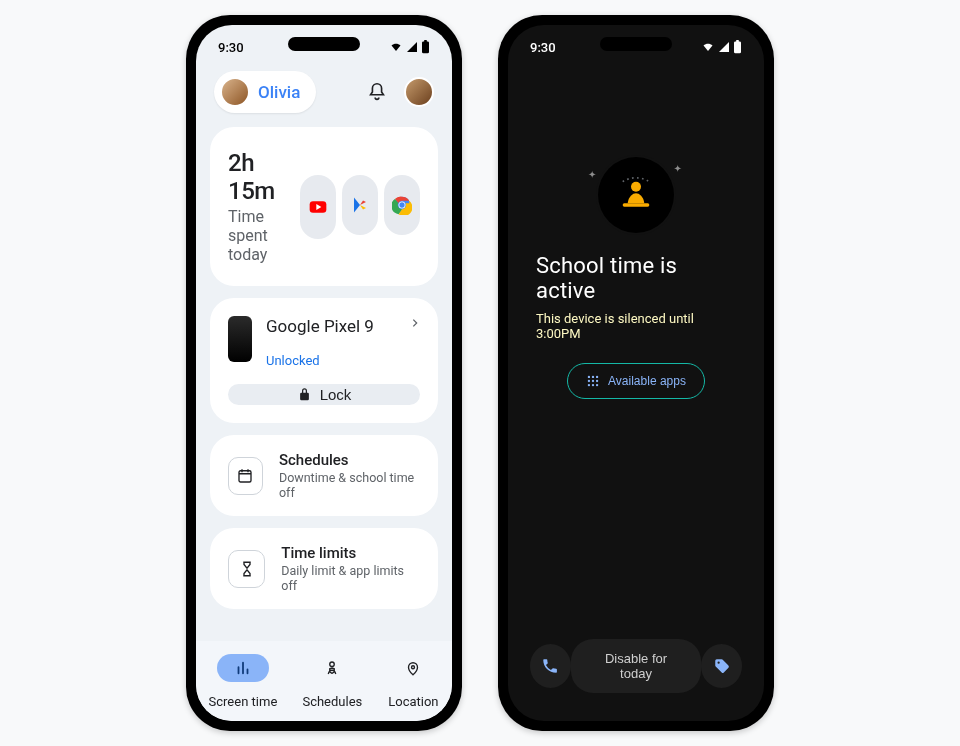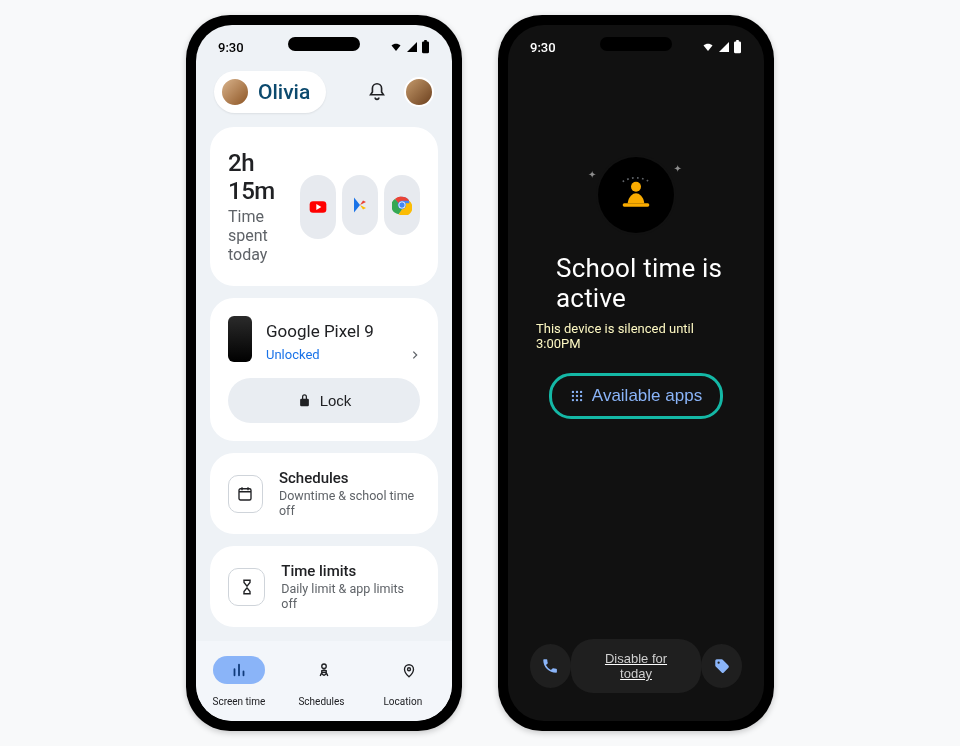--- a/index.html
+++ b/index.html
@@ -90,21 +90,21 @@
   .avatar.stack::after{
     content:"";
     position:absolute;
     left:-10px; top:0;
     width:30px; height:30px;
     border-radius:50%;
     background: linear-gradient(135deg,#e0c9a6 0%, #b08050 100%);
     border:2px solid #fff;
     z-index:-1;
   }
-  .child-chip .name { font-size:21px; font-weight:500; color:#0c4a6e; }
+  .child-chip .name { font-size:17px; font-weight:500; color:#3b82f6; }
   .header-actions { display:flex; align-items:center; gap:16px; }
 
   
   .cards { padding: 4px 14px; display:flex; flex-direction:column; gap:12px; }
   .card {
     background: #fff;
     border-radius: 24px;
     padding: 18px 18px;
   }
   .time-card { display:flex; align-items:center; justify-content:space-between; padding:22px 18px; }
@@ -113,39 +113,39 @@
   .app-pills { display:flex; gap:6px; }
   .app-pill {
     width:36px; height:60px;
     background:#e7eaef;
     border-radius:18px;
     display:flex; align-items:center; justify-content:center;
   }
   .app-pill.tall { height:64px; }
 
   .device-card .row1 {
-    display:flex; align-items:flex-end; gap:14px;
+    display:flex; align-items:flex-start; gap:14px;
   }
   .device-thumb {
     width:24px; height:46px;
     background: linear-gradient(180deg,#2b2b2b,#000);
     border-radius:6px;
   }
   .device-info { flex:1; }
   .device-info .title { font-size:17px; color:#202124; font-weight:400; }
-  .device-info .status { font-size:13px; color:#1a73e8; margin-top:6px; }
+  .device-info .status { font-size:13px; color:#1a73e8; margin-top:17px; }
   .chev { color:#5f6368; }
 
   .lock-btn {
     margin-top:16px;
     width:100%;
     background:#e9edf2;
     border:none;
     border-radius:26px;
-    padding:14px 0;
+    padding:2px 0;
     display:flex;
     align-items:center;
     justify-content:center;
     gap:8px;
     font-size:15px;
     color:#202124;
     font-weight:500;
     cursor:pointer;
   }
 
@@ -168,22 +168,23 @@
     background:#f3f6fa;
     display:flex;
     justify-content:space-around;
     align-items:center;
     border-bottom-left-radius:36px;
     border-bottom-right-radius:36px;
   }
   .nav-item {
     display:flex;
     flex-direction:column;
+    align-items:center;
     gap:12px;
-    font-size:10px;
+    font-size:13px;
     color:#202124;
     cursor:pointer;
   }
   .nav-item .bubble {
     width:52px; height:28px;
     border-radius:16px;
     display:flex; align-items:center; justify-content:center;
   }
   .nav-item.active .bubble { background:#8ab4f8; }
 
@@ -207,52 +208,50 @@
   .focus-disc::before, .focus-disc::after {
     content:"✦";
     position:absolute;
     color:#8e8e8e;
     font-size:10px;
   }
   .focus-disc::before { top:12px; left:-10px; }
   .focus-disc::after  { top:6px; right:-8px; }
   .dark-center h1 {
     margin-top:20px;
-    font-size:26px;
+    font-size:22px;
     font-weight:400;
     letter-spacing:0.2px;
-    margin-left:20px;
   }
   .dark-center .sub {
     margin-top:8px;
     font-size:13px;
     color:#fef9c3;
   }
   .available-btn {
     margin-top:22px;
     background:transparent;
     color:#8ab4f8;
-    border:3px solid #14b8a6;
+    border:1px solid #14b8a6;
     border-radius:22px;
     padding:10px 18px;
-    font-size:17px;
+    font-size:12px;
     display:flex;
     align-items:center;
     gap:8px;
     cursor:pointer;
   }
 
   .dark-bottom {
     position:absolute;
     bottom:28px; left:0; right:0;
     display:flex;
     justify-content:space-between;
     align-items:center;
     padding:0 22px;
-    text-decoration:underline;
   }
   .round-btn {
     width:44px; height:44px;
     border-radius:50%;
     background:#1f1f1f;
     display:flex; align-items:center; justify-content:center;
     color:#8ab4f8;
     cursor:pointer;
   }
   .disable-pill {

